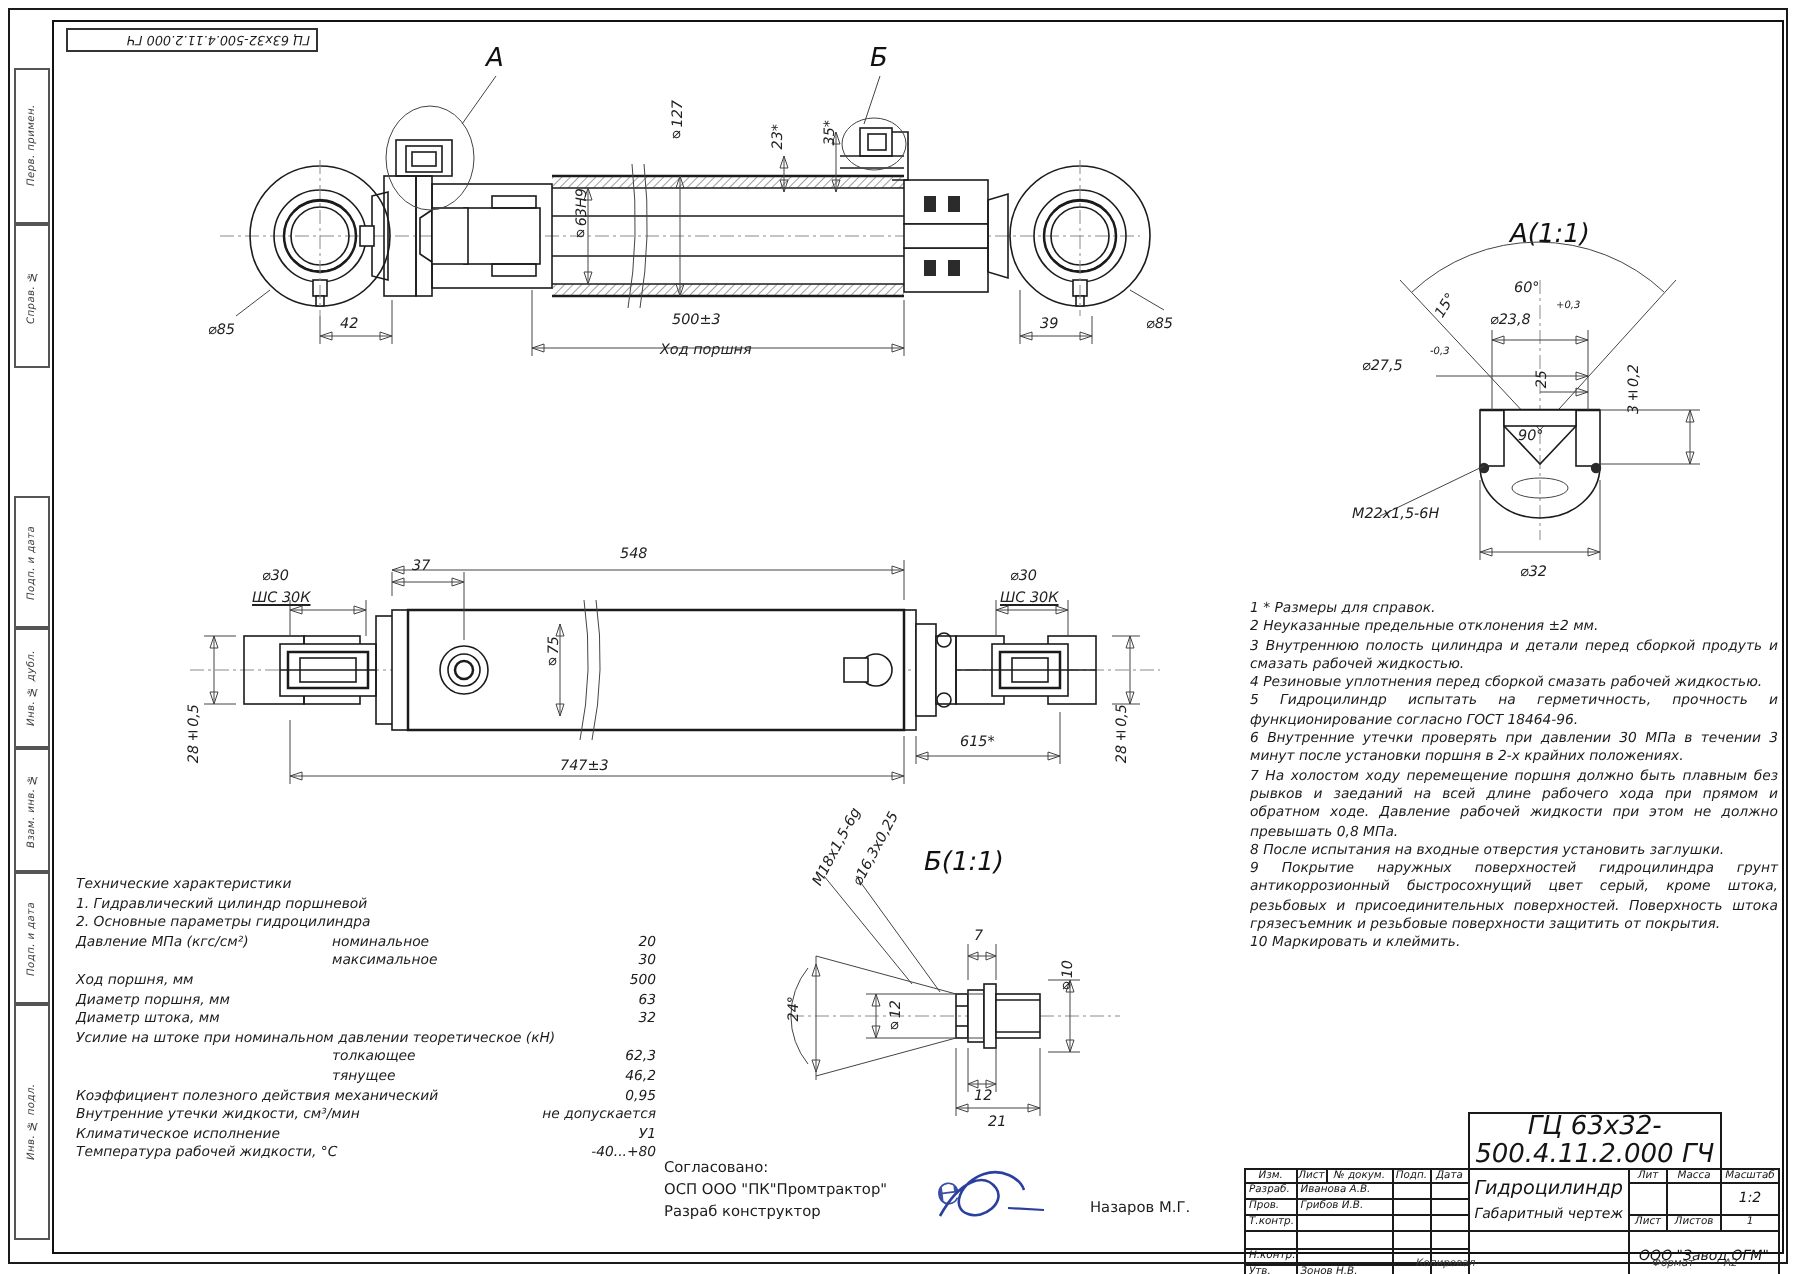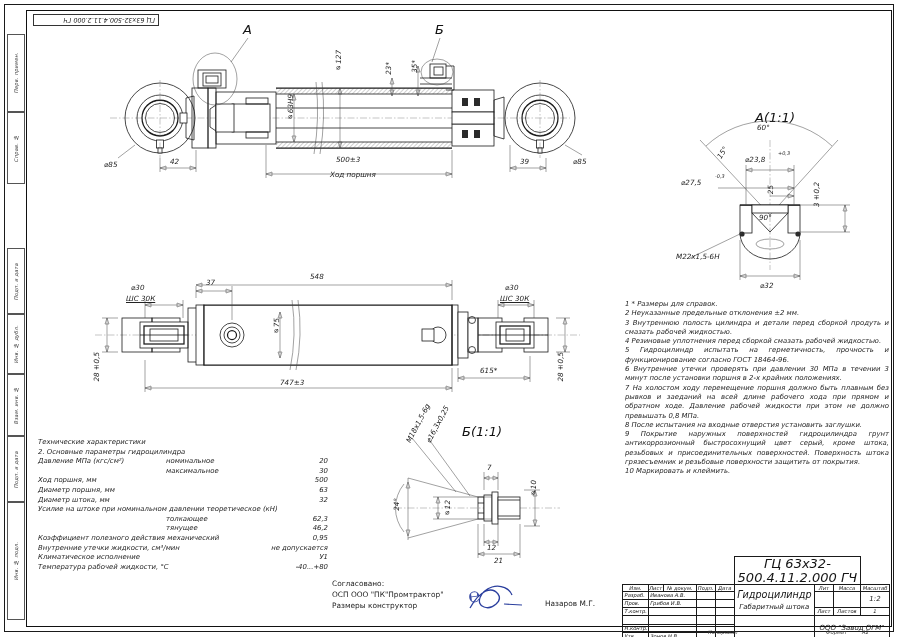--- a/index.html
+++ b/index.html
@@ -341,21 +341,21 @@
     <line class="thin" x1="800" y1="232" x2="850" y2="232"></line>
     <line class="thin" x1="845" y1="205" x2="845" y2="232"></line>
     <path class="thin" d="M845,205 l-2,6 l4,0 z M845,232 l-2,-6 l4,0 z" fill="#333"></path>
     <line class="thin" x1="690" y1="258" x2="742" y2="233"></line>
     <line class="thin" x1="740" y1="240" x2="740" y2="280"></line>
     <line class="thin" x1="800" y1="240" x2="800" y2="280"></line>
     <line class="thin" x1="740" y1="276" x2="800" y2="276"></line>
     <path class="thin" d="M740,276 l6,-2 l0,4 z M800,276 l-6,-2 l0,4 z" fill="#333"></path>
   </svg>
 
-  <div class="dim" style="left:757px;top:123px;text-align:center;">60°</div>
+  <div class="dim" style="left:757px;top:139px;text-align:center;">60°</div>
   <div class="dim" style="left:716px;top:148px;transform:rotate(-58deg);">15°</div>
   <div class="dim" style="left:745px;top:155px;">⌀23,8</div>
   <div class="dim" style="left:778px;top:150px;font-size:5px;">+0,3</div>
   <div class="dim" style="left:681px;top:178px;">⌀27,5</div>
   <div class="dim" style="left:715px;top:173px;font-size:5px;">-0,3</div>
   <div class="dimv" style="left:766px;top:185px;">25</div>
   <div class="dimv" style="left:812px;top:182px;">3±0,2</div>
   <div class="dim" style="left:759px;top:213px;">90°</div>
   <div class="dim" style="left:676px;top:252px;">M22x1,5-6H</div>
   <div class="dim" style="left:760px;top:281px;">⌀32</div>
@@ -420,20 +420,21 @@
       <div>5 Гидроцилиндр испытать на герметичность, прочность и функционирование согласно ГОСТ 18464-96.</div>
       <div>6 Внутренние утечки проверять при давлении 30 МПа в течении 3 минут после установки поршня в 2-х крайних положениях.</div>
       <div>7 На холостом ходу перемещение поршня должно быть плавным без рывков и заеданий на всей длине рабочего хода при прямом и обратном ходе. Давление рабочей жидкости при этом не должно превышать 0,8 МПа.</div>
       <div>8 После испытания на входные отверстия установить заглушки.</div>
       <div>9 Покрытие наружных поверхностей гидроцилиндра грунт антикоррозионный быстросохнущий цвет серый, кроме штока, резьбовых и присоединительных поверхностей. Поверхность штока грязесъемник и резьбовые поверхности защитить от покрытия.</div>
       <div>10 Маркировать и клеймить.</div>
     </div>
 
   <div class="spec" style="left:38px;top:438px;width:290px;">
     <div>Технические характеристики</div>
+    <div>1. Гидравлический цилиндр поршневой</div>
     <div>2. Основные параметры гидроцилиндра</div>
     <div id="spec-rows">
         <div class="specrow">
           <span class="lbl">Давление МПа (кгс/см²)</span>
           <span class="mid" style="left: 128px;">номинальное</span>
           <span class="val" style="right: 0px;">20</span>
         </div>
         <div class="specrow">
           <span class="lbl"></span>
           <span class="mid" style="left: 128px;">максимальное</span>
@@ -488,21 +489,21 @@
           <span class="lbl">Температура рабочей жидкости, °С</span>
           <span class="mid" style="left: 128px;"></span>
           <span class="val" style="right: 0px;">-40...+80</span>
         </div>
       </div>
   </div>
 
   <div class="approve" style="left:332px;top:578px;">
     <div>Согласовано:</div>
     <div>ОСП ООО "ПК"Промтрактор"</div>
-    <div>Размеры конструктор</div>
+    <div>Разраб конструктор</div>
   </div>
   <div class="sig" style="left:468px;top:583px;">℮</div>
   <svg class="dw" width="900" height="637">
     <path d="M470,608 c10,-18 22,-22 28,-14 c5,7 -6,16 -14,13 c-9,-3 -4,-16 8,-20 c9,-3 18,2 20,8" stroke="#2b3f9e" stroke-width="1.3" fill="none"></path>
     <path d="M504,604 l18,1" stroke="#2b3f9e" stroke-width="1.1" fill="none"></path>
   </svg>
   <div class="approve" style="left:545px;top:598px;">Назаров М.Г.</div>
 
   <table class="tb" style="left:622px;top:556px;width:268px;">
     <tbody>
@@ -511,21 +512,21 @@
       <td colspan="4" class="big" style="height:16px;" rowspan="1">ГЦ 63х32-500.4.11.2.000 ГЧ</td>
     </tr>
     <tr>
       <td class="xs" style="width:14px;height:6px;">Изм.</td>
       <td class="xs" style="width:14px;">Лист</td>
       <td class="xs" style="width:32px;">№ докум.</td>
       <td class="xs" style="width:18px;">Подп.</td>
       <td class="xs" style="width:18px;">Дата</td>
       <td rowspan="4" colspan="2" style="width:96px;">
         <div class="mid">Гидроцилиндр</div>
-        <div class="sm" style="margin-top:4px;">Габаритный штока</div>
+        <div class="sm" style="margin-top:4px;">Габаритный чертеж</div>
       </td>
       <td class="xs" style="width:18px;">Лит</td>
       <td class="xs" style="width:26px;">Масса</td>
       <td class="xs" style="width:28px;">Масштаб</td>
     </tr>
     <tr>
       <td class="lft xs" style="height:7px;">Разраб.</td>
       <td class="lft xs" colspan="2">Иванова А.В.</td>
       <td></td>
           <td></td>

